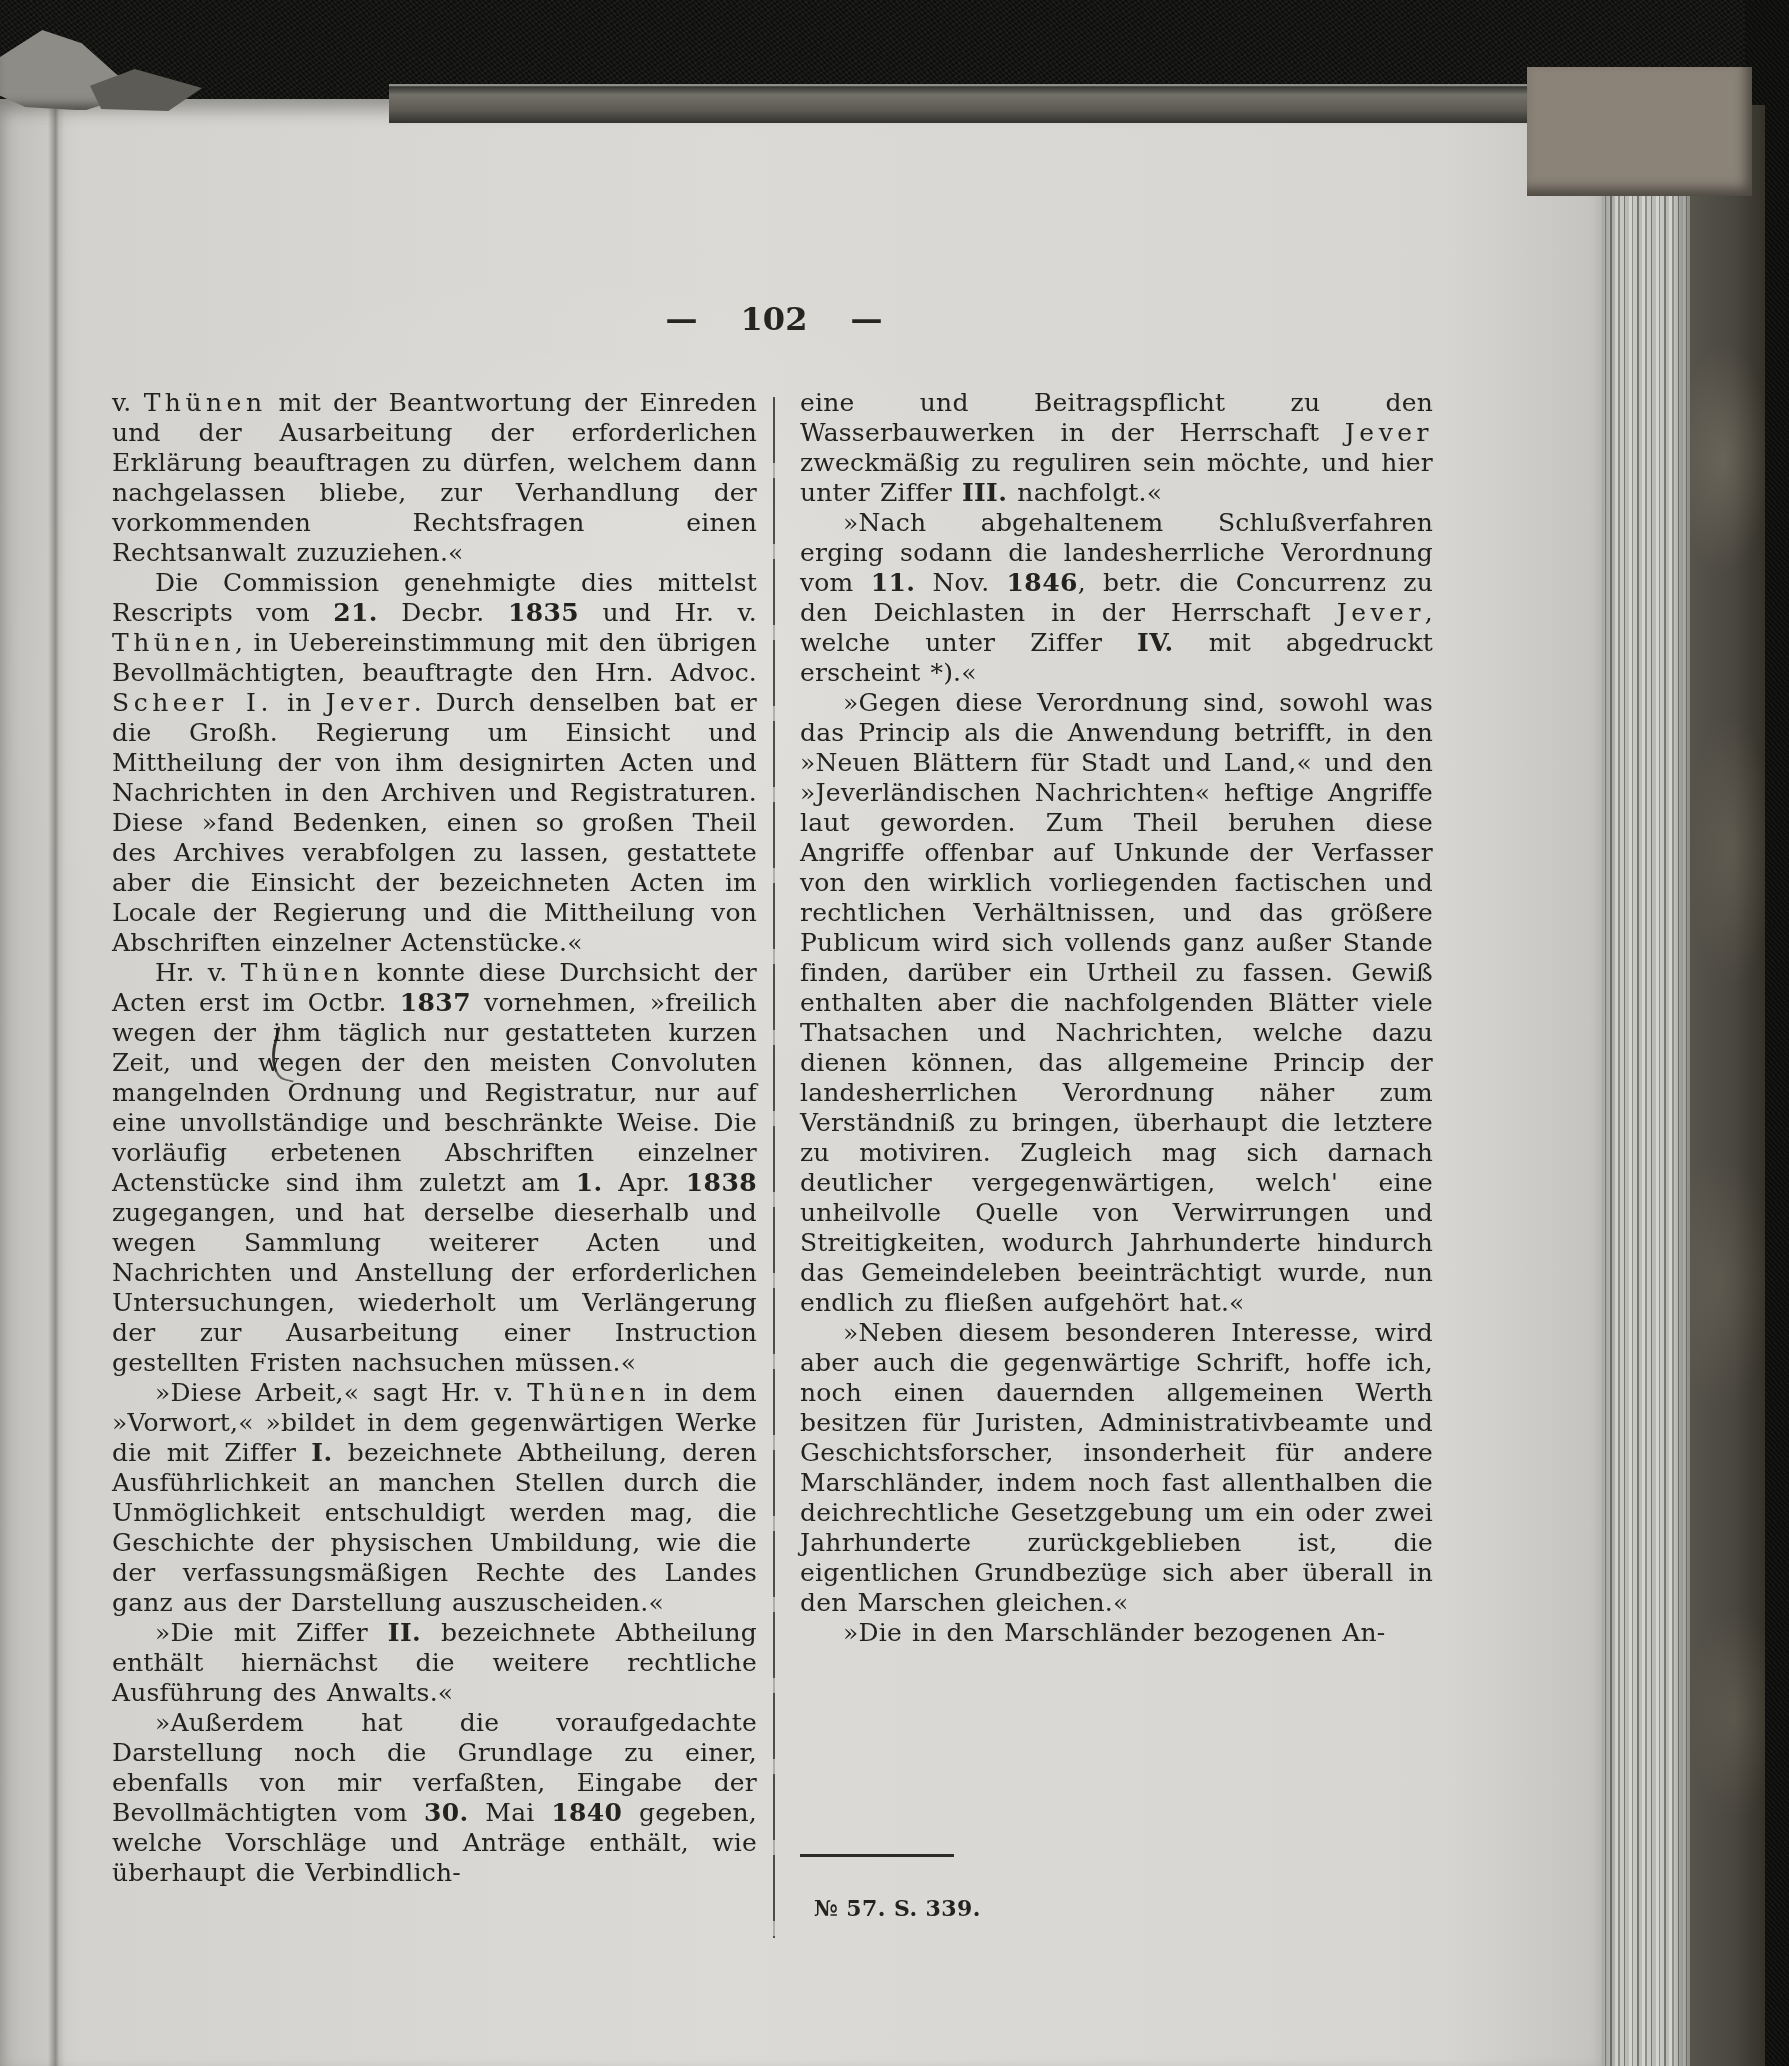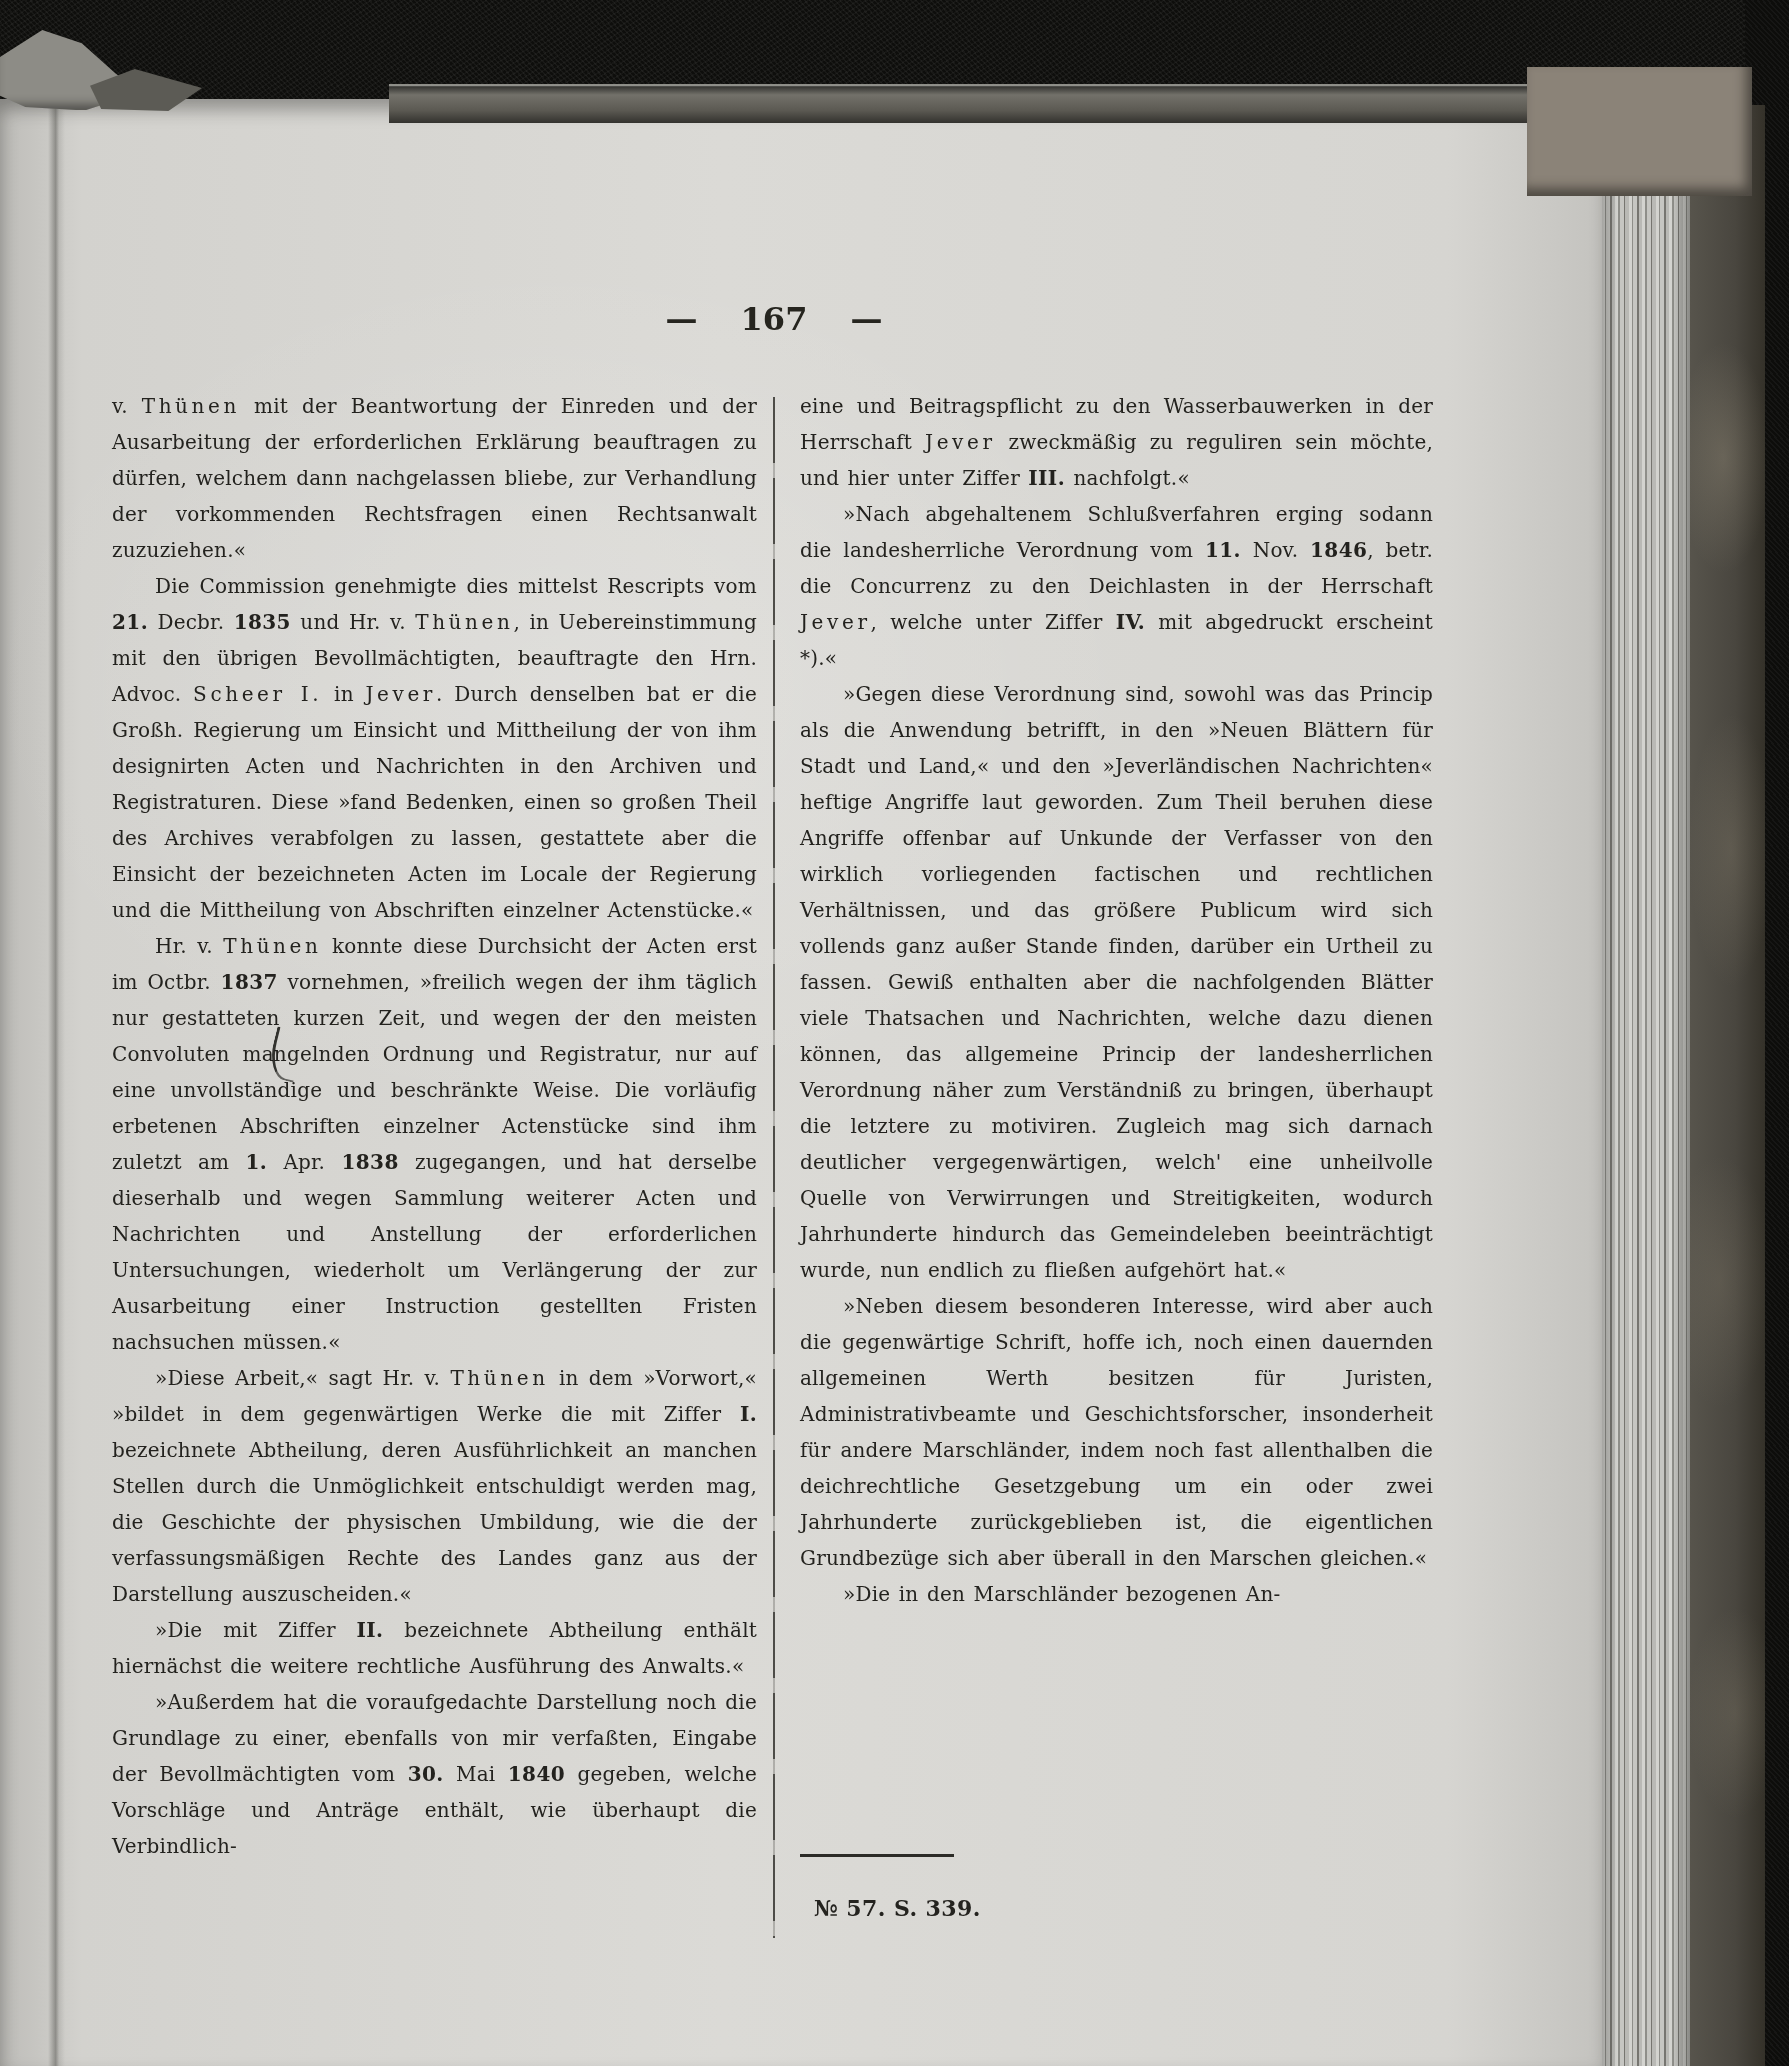--- a/index.html
+++ b/index.html
@@ -50,21 +50,21 @@
     background:
       radial-gradient(67px 165px at 45% 18%,rgba(170,160,138,.30),transparent 70%),
       radial-gradient(60px 195px at 55% 38%,rgba(160,150,128,.24),transparent 70%),
       radial-gradient(75px 180px at 40% 60%,rgba(150,140,120,.22),transparent 70%),
       radial-gradient(67px 150px at 60% 82%,rgba(165,155,132,.20),transparent 70%),
       linear-gradient(90deg,#57544c,#49463f 60%,#343129 100%);}
   
   .header{position:absolute;left:112px;top:201px;width:1324px;display:flex;
     justify-content:center;align-items:center;gap:43px;
     font-size:32px;font-weight:bold;color:#26251f;}
-  .col{position:absolute;color:#23221e;font-size:20px;line-height:36px;
+  .col{position:absolute;color:#23221e;font-size:25px;line-height:30px;
     letter-spacing:0.2px;word-spacing:1.9px;text-align:justify;}
   .col-left{left:112px;top:289px;width:645px;}
   .col-right{left:800px;top:289px;width:633px;}
   .para{margin:0;}
   .indent{text-indent:43px;}
   .antiqua{font-weight:bold;letter-spacing:0.4px;}
   .gesperrt{letter-spacing:.18em;}
   .divider{position:absolute;left:773px;top:298px;width:2.2px;height:1541px;
     background:repeating-linear-gradient(180deg,rgba(42,41,36,.8) 0 66px,rgba(42,41,36,.25) 66px 81px);}
   .ink-blot{position:absolute;left:271px;top:930px;width:25.5px;height:49px;
@@ -80,21 +80,21 @@
 
 <div class="scene">
   <div class="bg-top"></div>
   <div class="bg-right"></div>
 
   <div class="page">
     <div class="gutter"></div>
 
     <div class="header" style="position:absolute;">
       <span>—</span>
-      <span>167</span>
+      <span>102</span>
       <span>—</span>
     </div>
 
     <div class="col col-left">
         <p class="para"><span>v. </span><span class="gesperrt">Thünen</span><span> mit der Beantwortung der Einreden und der Ausarbeitung der erforderlichen Erklärung beauftragen zu dürfen, welchem dann nachgelassen bliebe, zur Verhandlung der vorkommenden Rechtsfragen einen Rechtsanwalt zuzuziehen.«</span></p>
         <p class="para indent"><span>Die Commission genehmigte dies mittelst Rescripts vom </span><span class="antiqua">21.</span><span> Decbr. </span><span class="antiqua">1835</span><span> und Hr. v. </span><span class="gesperrt">Thünen</span><span>, in Uebereinstimmung mit den übrigen Bevollmächtigten, beauftragte den Hrn. Advoc. </span><span class="gesperrt">Scheer I.</span><span> in </span><span class="gesperrt">Jever</span><span>. Durch denselben bat er die Großh. Regierung um Einsicht und Mittheilung der von ihm designirten Acten und Nachrichten in den Archiven und Registraturen. Diese »fand Bedenken, einen so großen Theil des Archives verabfolgen zu lassen, gestattete aber die Einsicht der bezeichneten Acten im Locale der Regierung und die Mittheilung von Abschriften einzelner Actenstücke.«</span></p>
         <p class="para indent"><span>Hr. v. </span><span class="gesperrt">Thünen</span><span> konnte diese Durchsicht der Acten erst im Octbr. </span><span class="antiqua">1837</span><span> vornehmen, »freilich wegen der ihm täglich nur gestatteten kurzen Zeit, und wegen der den meisten Convoluten mangelnden Ordnung und Registratur, nur auf eine unvollständige und beschränkte Weise. Die vorläufig erbetenen Abschriften einzelner Actenstücke sind ihm zuletzt am </span><span class="antiqua">1.</span><span> Apr. </span><span class="antiqua">1838</span><span> zugegangen, und hat derselbe dieserhalb und wegen Sammlung weiterer Acten und Nachrichten und Anstellung der erforderlichen Untersuchungen, wiederholt um Verlängerung der zur Ausarbeitung einer Instruction gestellten Fristen nachsuchen müssen.«</span></p>
         <p class="para indent"><span>»Diese Arbeit,« sagt Hr. v. </span><span class="gesperrt">Thünen</span><span> in dem »Vorwort,« »bildet in dem gegenwärtigen Werke die mit Ziffer </span><span class="antiqua">I.</span><span> bezeichnete Abtheilung, deren Ausführlichkeit an manchen Stellen durch die Unmöglichkeit entschuldigt werden mag, die Geschichte der physischen Umbildung, wie die der verfassungsmäßigen Rechte des Landes ganz aus der Darstellung auszuscheiden.«</span></p>
         <p class="para indent"><span>»Die mit Ziffer </span><span class="antiqua">II.</span><span> bezeichnete Abtheilung enthält hiernächst die weitere rechtliche Ausführung des Anwalts.«</span></p>
         <p class="para indent"><span>»Außerdem hat die voraufgedachte Darstellung noch die Grundlage zu einer, ebenfalls von mir verfaßten, Eingabe der Bevollmächtigten vom </span><span class="antiqua">30.</span><span> Mai </span><span class="antiqua">1840</span><span> gegeben, welche Vorschläge und Anträge enthält, wie überhaupt die Verbindlich-</span></p>

